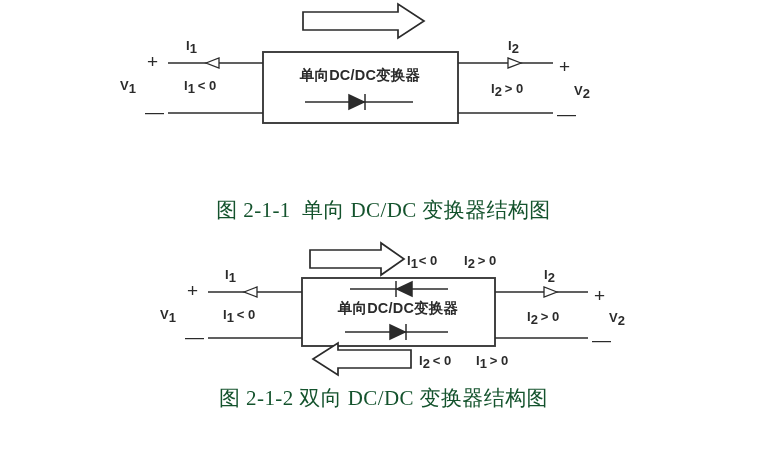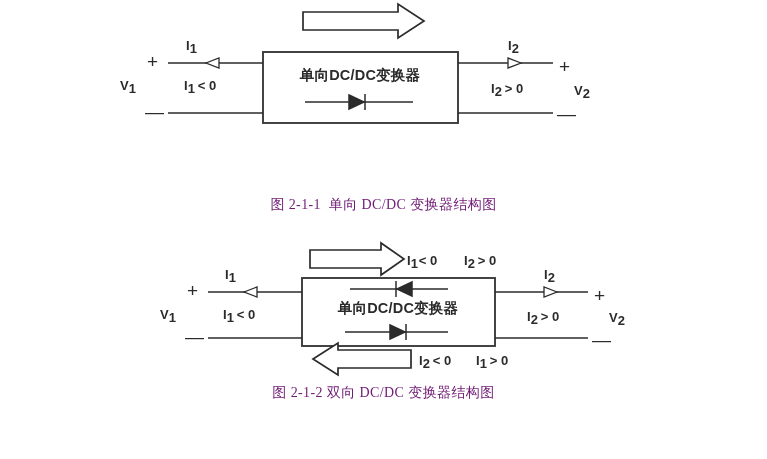--- a/index.html
+++ b/index.html
@@ -22,22 +22,22 @@
   .figure-svg {
     position: absolute;
     left: 0;
     top: 0;
   }
   .caption {
     position: absolute;
     width: 100%;
     text-align: center;
     font-family: "Liberation Serif", serif;
-    font-size: 14px;
-    color: #701a75;
+    font-size: 21px;
+    color: #14532d;
     letter-spacing: 0.4px;
     white-space: pre;
   }
   #caption-1 { top: 196px; }
   #caption-2 { top: 384px; }
 
   svg text {
     font-family: "Liberation Sans", sans-serif;
     fill: #2b2b2b;
     font-weight: bold;

